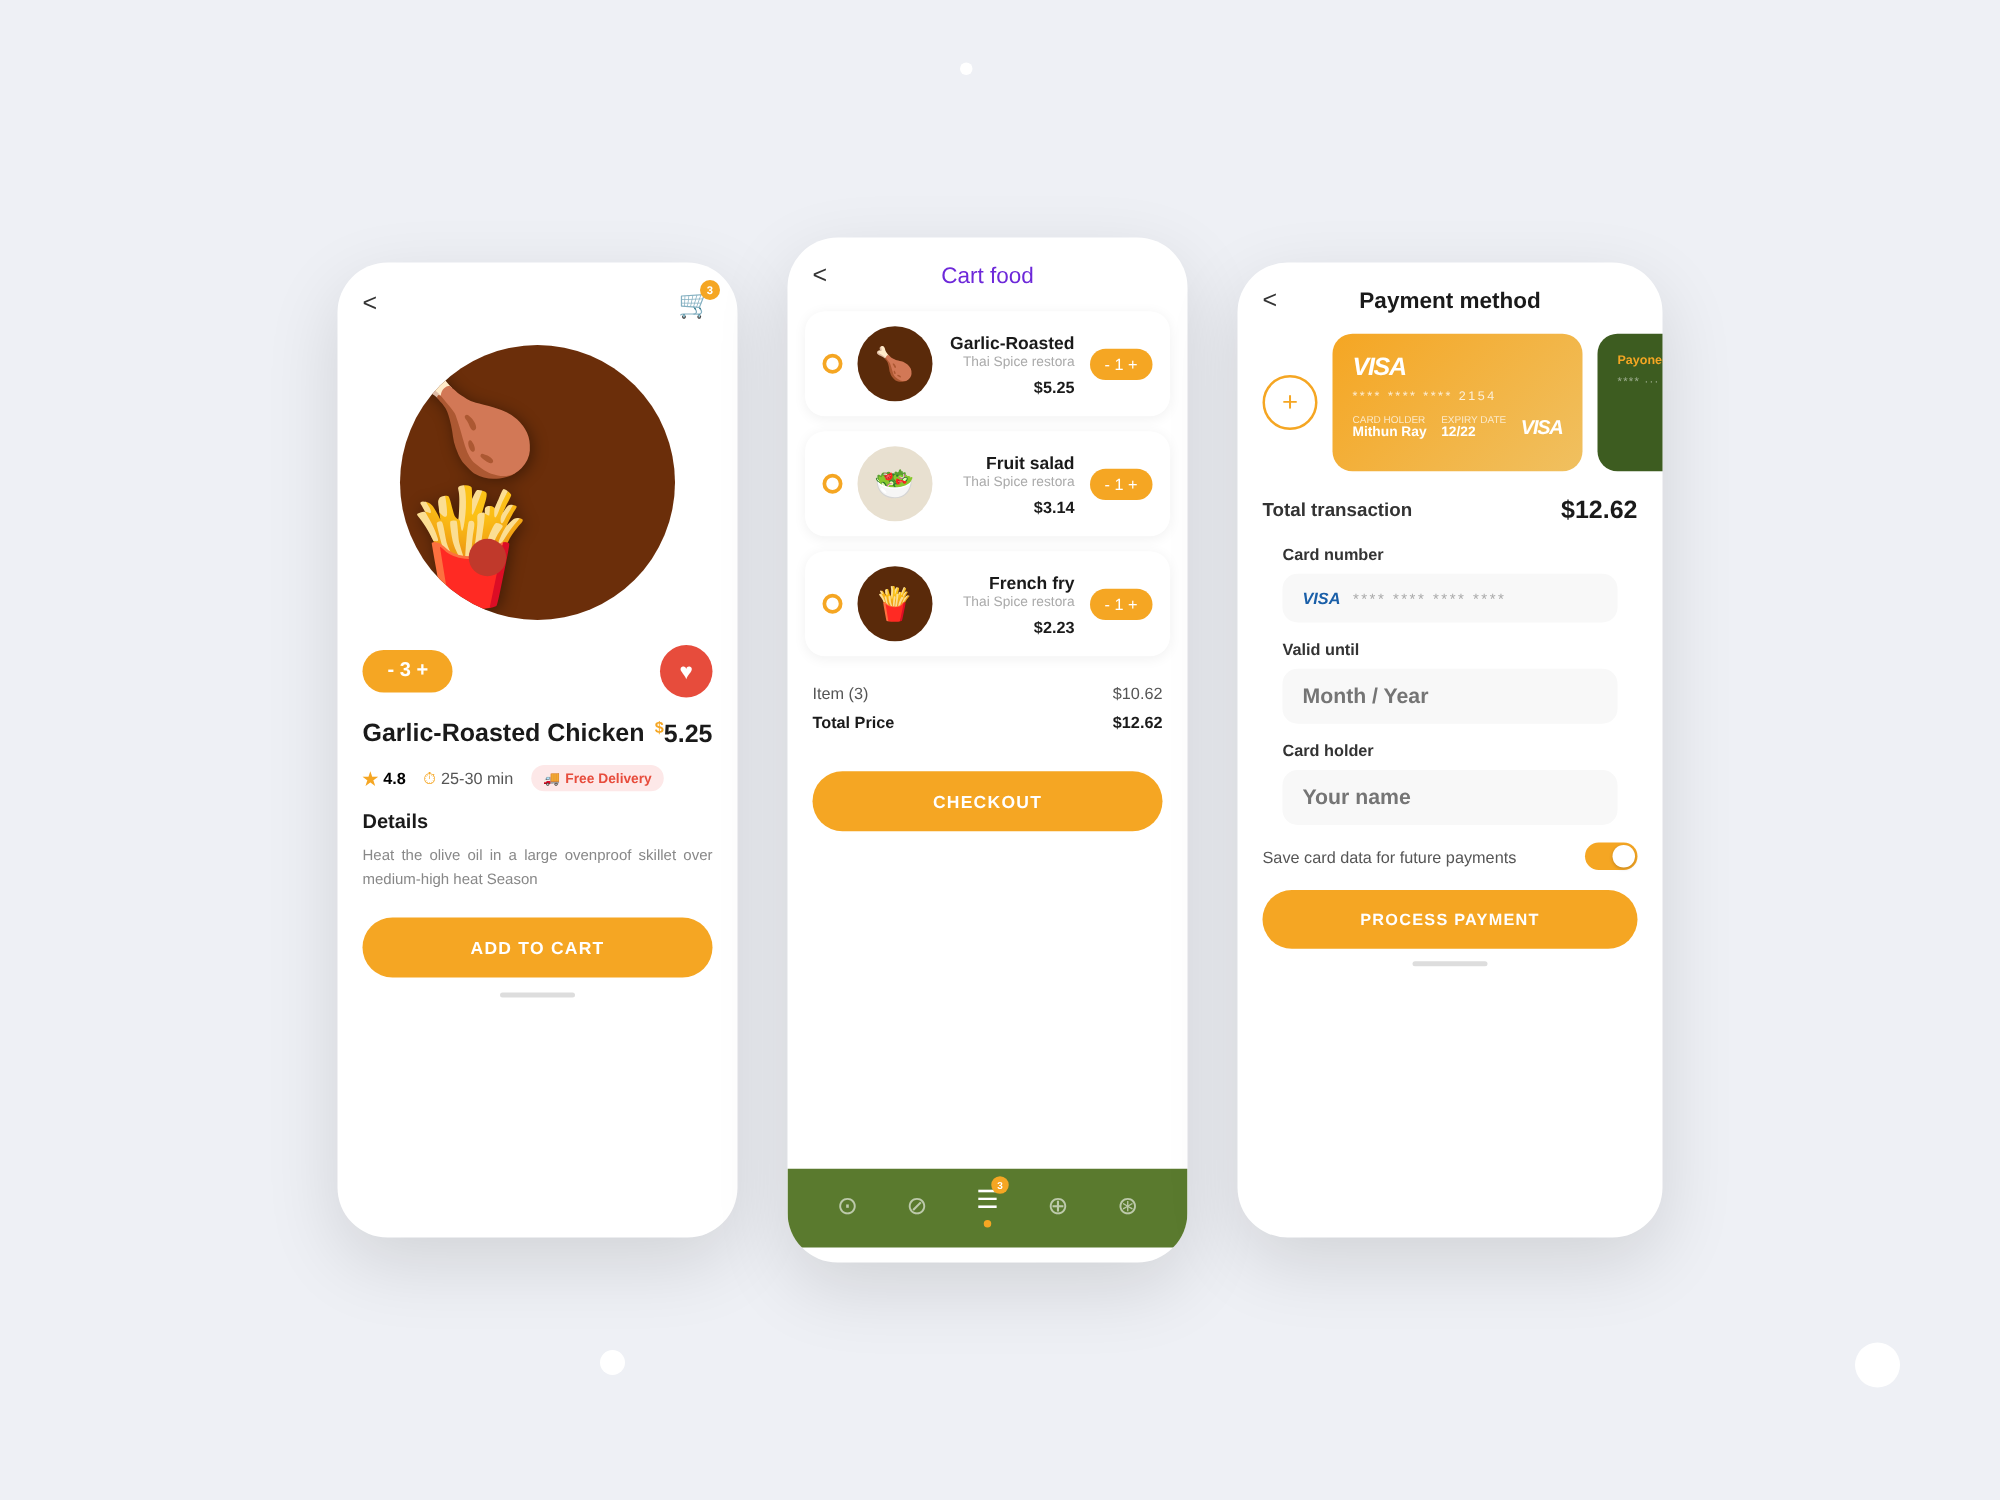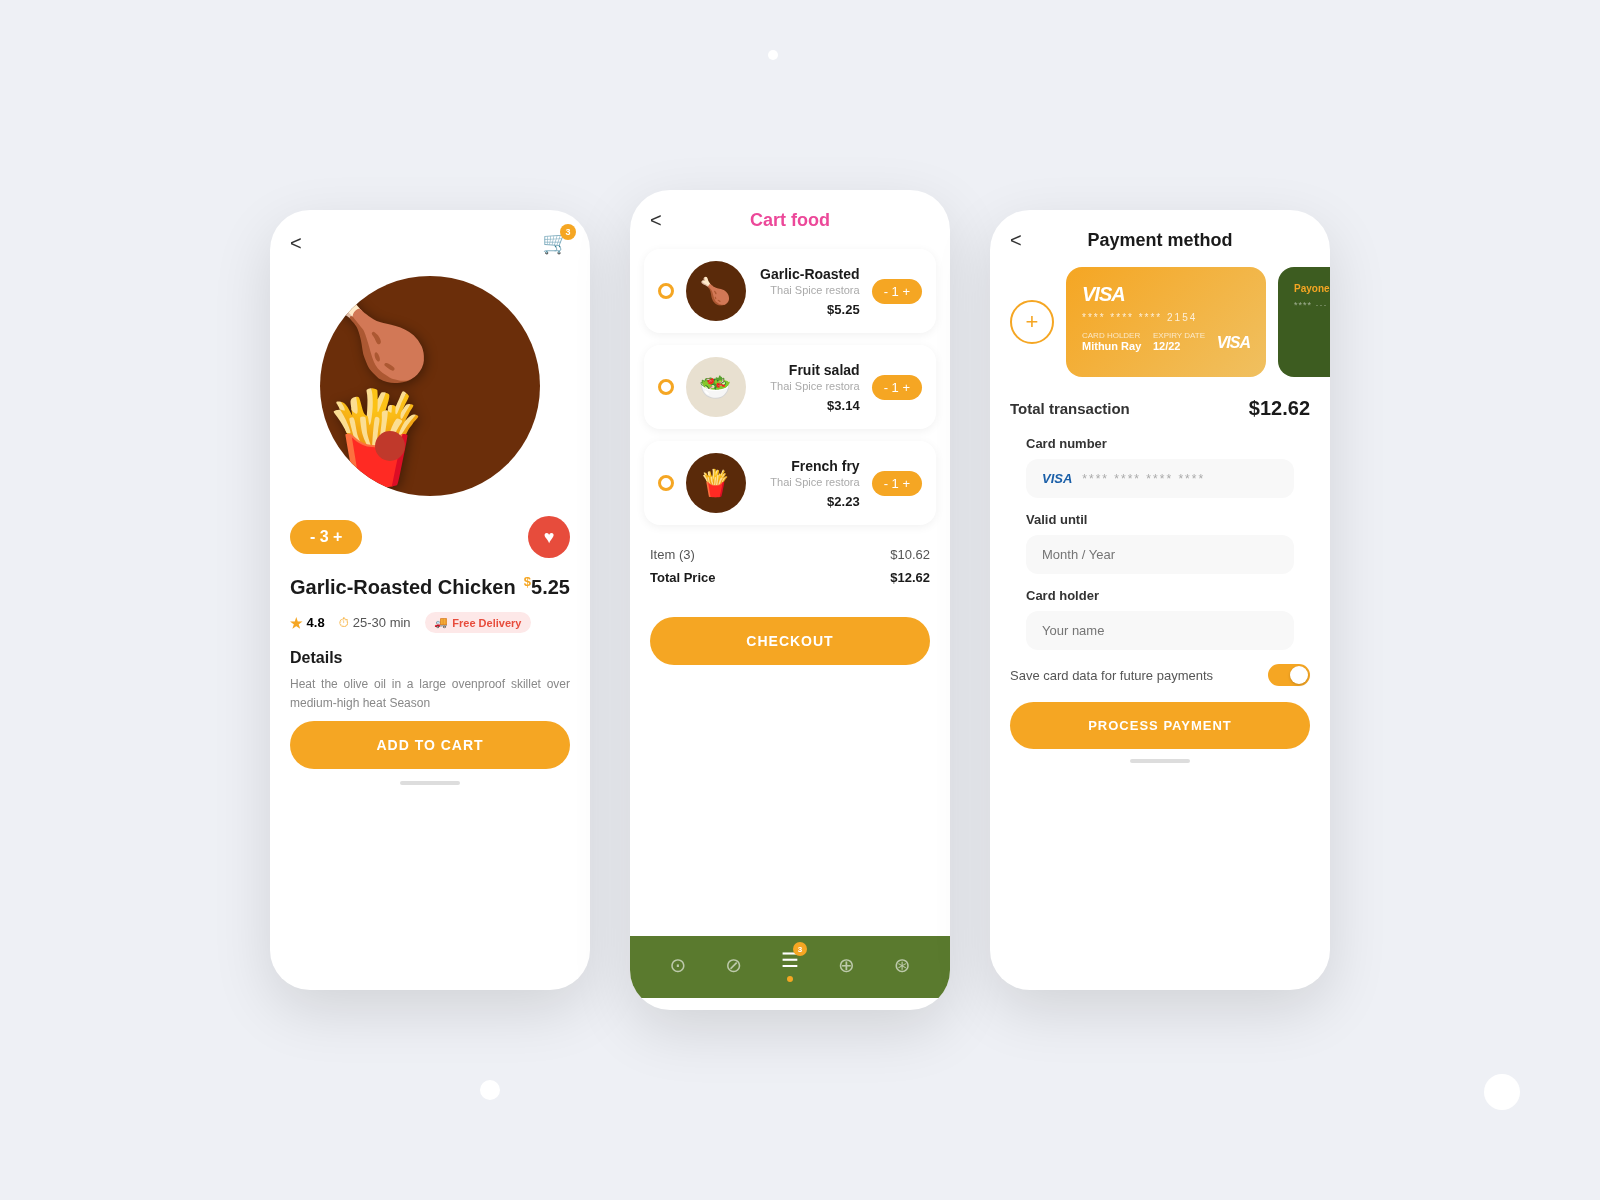--- a/index.html
+++ b/index.html
@@ -210,21 +210,21 @@
       font-weight: 600;
       padding: 4px 10px;
       border-radius: 12px;
       display: flex;
       align-items: center;
       gap: 4px;
     }
 
     .details-section {
       padding: 0 20px;
-      margin-bottom: 8px;
+      margin-bottom: 21px;
     }
 
     .details-title {
       font-size: 16px;
       font-weight: 700;
       color: #1a1a1a;
       margin-bottom: 8px;
     }
 
     .details-text {
@@ -269,22 +269,22 @@
     .s2-back {
       position: absolute;
       left: 20px;
       font-size: 20px;
       color: #333;
       cursor: pointer;
     }
 
     .s2-title {
       font-size: 18px;
-      font-weight: 700;
-      color: #ec4899;
+      font-weight: 400;
+      color: #6d28d9;
     }
 
     .cart-item {
       display: flex;
       align-items: center;
       background: #fff;
       border-radius: 16px;
       padding: 12px 14px;
       margin: 0 14px 12px;
       box-shadow: 0 2px 10px rgba(0,0,0,0.06);
@@ -609,23 +609,24 @@
     .form-group {
       flex: 1;
     }
 
     .form-input {
       background: #f8f8f8;
       border: none;
       border-radius: 12px;
       padding: 12px 16px;
       width: 100%;
-      font-size: 13px;
+      font-size: 17px;
       color: #aaa;
       outline: none;
+      font-weight: bold;
     }
 
     .save-row {
       display: flex;
       justify-content: space-between;
       align-items: center;
       padding: 0 20px 16px;
     }
 
     .save-label {

